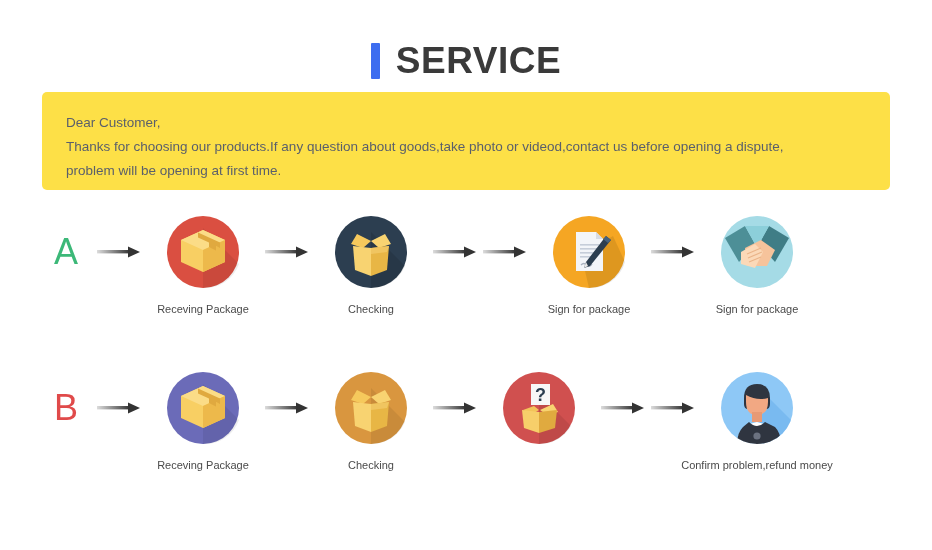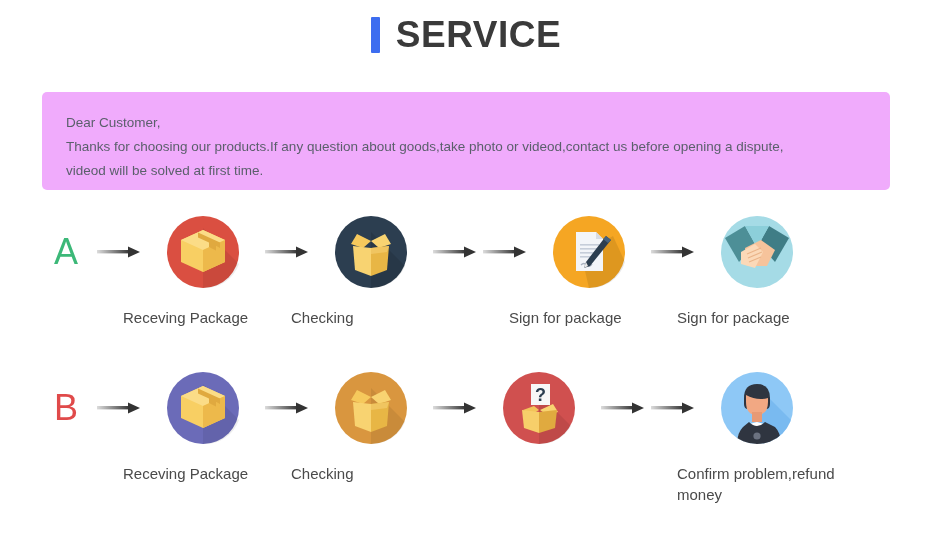--- a/index.html
+++ b/index.html
@@ -11,21 +11,21 @@
     overflow: hidden;
   }
   .page { position: relative; width: 932px; height: 550px; }
 
   
   .title-row {
     display: flex;
     align-items: flex-end;
     justify-content: center;
     gap: 16px;
-    padding-top: 16px;
+    padding-top: 42px;
   }
   .title-bar {
     width: 9px;
     height: 36px;
     background: #3d6df0;
     border-radius: 1px;
   }
   .title-text {
     font-size: 37px;
     font-weight: bold;
@@ -34,21 +34,21 @@
     line-height: 1;
   }
 
   
   .notice {
     position: absolute;
     left: 42px;
     top: 92px;
     width: 848px;
     height: 98px;
-    background: #f0abfc;
+    background: #fde047;
     border-radius: 5px;
     padding: 19px 24px 0 24px;
   }
   .notice p {
     font-size: 13.5px;
     color: #5a5f6b;
     line-height: 24px;
     white-space: nowrap;
   }
 
@@ -93,41 +93,42 @@
     flex-direction: column;
     align-items: center;
   }
   .step .icon-wrap {
     width: 76px;
     height: 76px;
     position: relative;
   }
   .step .icon-wrap svg { display: block; }
   .step .step-label {
-    margin-top: 17px;
-    font-size: 15px;
+    margin-top: 9px;
+    font-size: 11px;
     color: #4a4a4a;
+    text-align: center;
     line-height: 21px;
     width: 160px;
   }
 </style>
 </head>
 <body>
 
 <div class="page">
 
   <div class="title-row">
     <div class="title-bar"></div>
     <div class="title-text">SERVICE</div>
   </div>
 
   <div class="notice">
     <p>Dear Customer,</p>
     <p>Thanks for choosing our products.If any question about goods,take photo or videod,contact us before opening a dispute,</p>
-    <p>videod will be solved at first time.</p>
+    <p>problem will be opening at first time.</p>
   </div>
 
   <div class="flow-row row-a">
     <div class="letter a">A</div>
 
     <div class="arrow">
       <svg width="44" height="16" viewBox="0 0 44 16">
         <defs>
             <linearGradient id="ag1" x1="0" y1="0" x2="1" y2="0">
           <stop offset="0" stop-color="#dcdcdc"></stop>

